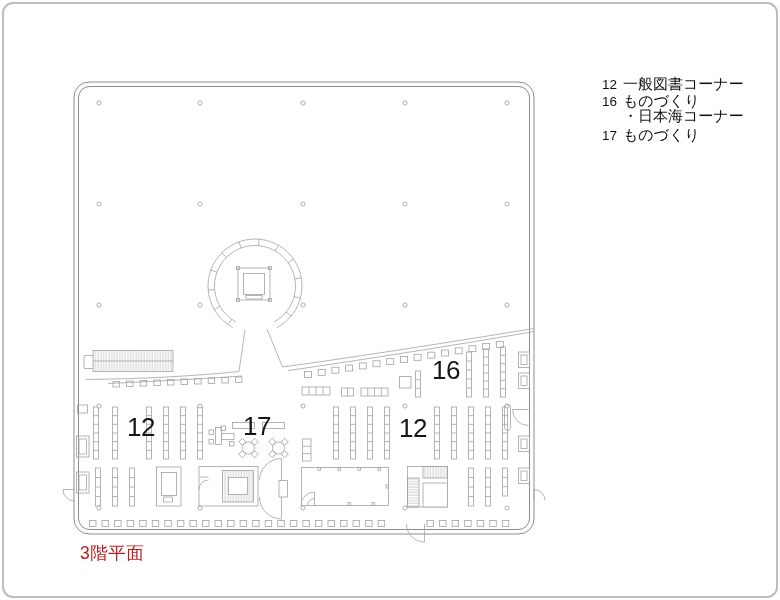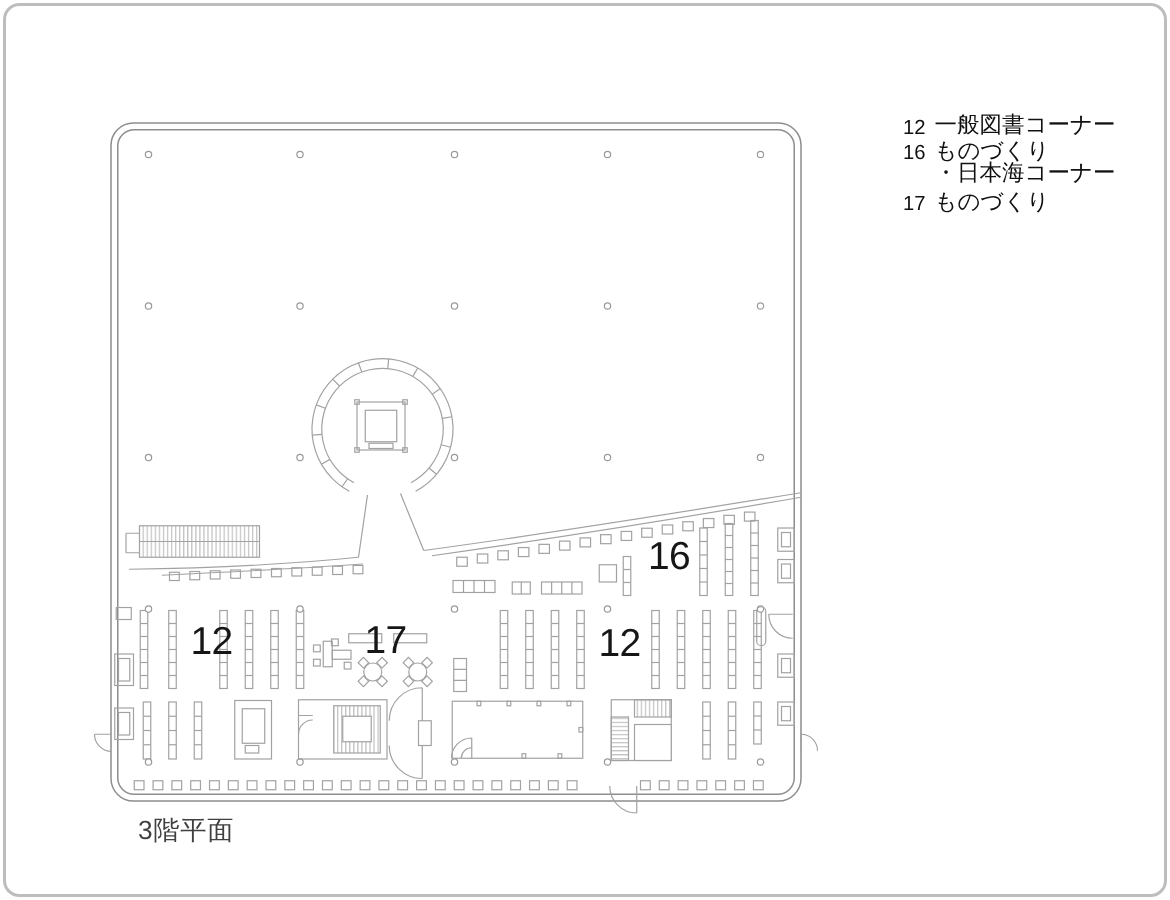--- a/index.html
+++ b/index.html
@@ -3,21 +3,21 @@
 <meta charset="utf-8">
 <style>
   html,body{margin:0;padding:0;background:#fff;}
   .stage{position:relative;width:780px;height:600px;background:#ffffff;overflow:hidden;
          font-family:"Liberation Sans","DejaVu Sans",sans-serif;}
   .stage svg{position:absolute;left:0;top:0;}
   .ln{fill:none;stroke:#a2a2a2;stroke-width:0.8;}
   .wl{fill:none;stroke:#8d8d8d;stroke-width:1;}
   .core{fill:#ffffff;stroke:#a2a2a2;stroke-width:0.8;}
   .plan-lbl{position:absolute;color:#161616;font-size:26px;font-weight:500;letter-spacing:-0.5px;line-height:1;}
-  .title{position:absolute;left:92px;top:541px;font-size:17.5px;color:#404040;letter-spacing:0.5px;}
+  .title{position:absolute;left:80px;top:541px;font-size:17.5px;color:#b91c1c;letter-spacing:0.5px;}
   .legend{position:absolute;left:602px;top:76px;width:175px;color:#111;}
   .lrow{display:flex;line-height:15.5px;font-size:15px;}
   .lrow .num{width:21px;flex:none;font-size:13.5px;padding-top:1px;}
   .lrow.gap{margin-top:3px;}
 </style>
 </head>
 <body>
 
 <div class="stage">
 

